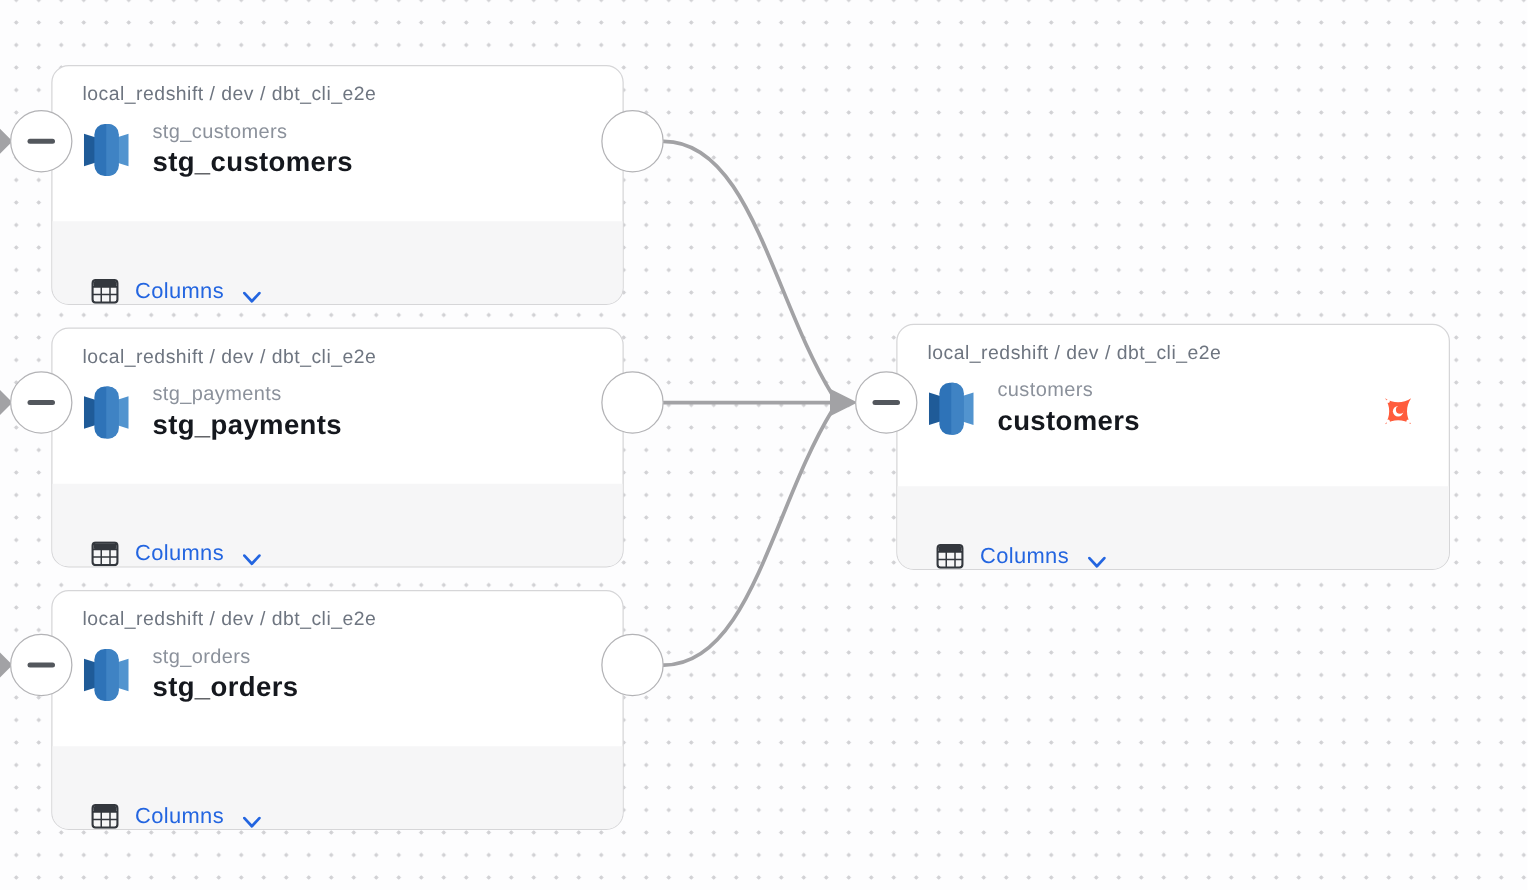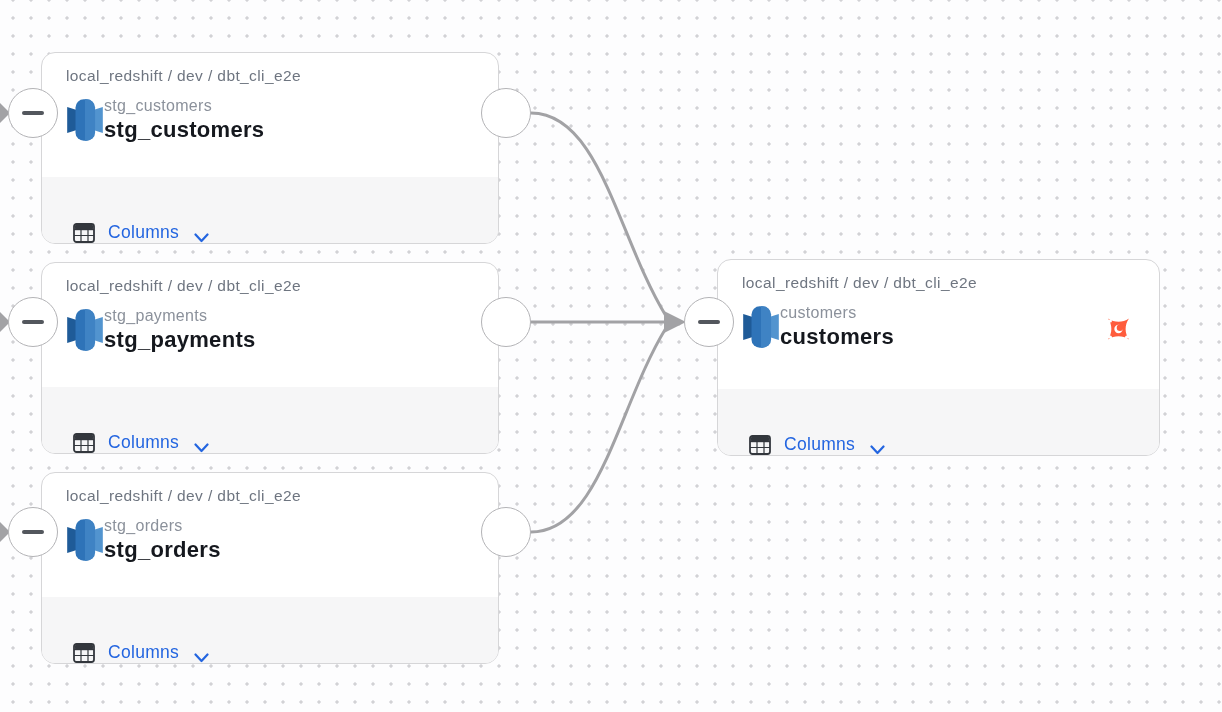--- a/index.html
+++ b/index.html
@@ -27,21 +27,21 @@
     border: 1.5px solid #d6d6d8;
     border-radius: 14px;
     z-index: 2;
   }
   .node-header { padding: 14px 24px 0 24px; }
   .node-breadcrumb {
     font-size: 15.5px; color: #6e7580; letter-spacing: 0.4px;
     white-space: nowrap;
   }
   .node-main {
-    display: flex; align-items: flex-end; 
+    display: flex; align-items: flex-end; gap: 18px;
     margin-top: 12px; position: relative;
   }
   .rs-icon { width: 38px; height: 46px; flex: 0 0 auto; }
   .node-titles { display: flex; flex-direction: column; gap: 2px; }
   .node-subtitle { font-size: 16px; color: #8b919b; letter-spacing: 0.3px; }
   .node-title { font-size: 22px; font-weight: 700; color: #15181e; letter-spacing: 0.3px; }
 
   .dbt-badge {
     position: absolute; right: 4px; top: 50%; transform: translateY(-42%);
     width: 25px; height: 25px;

